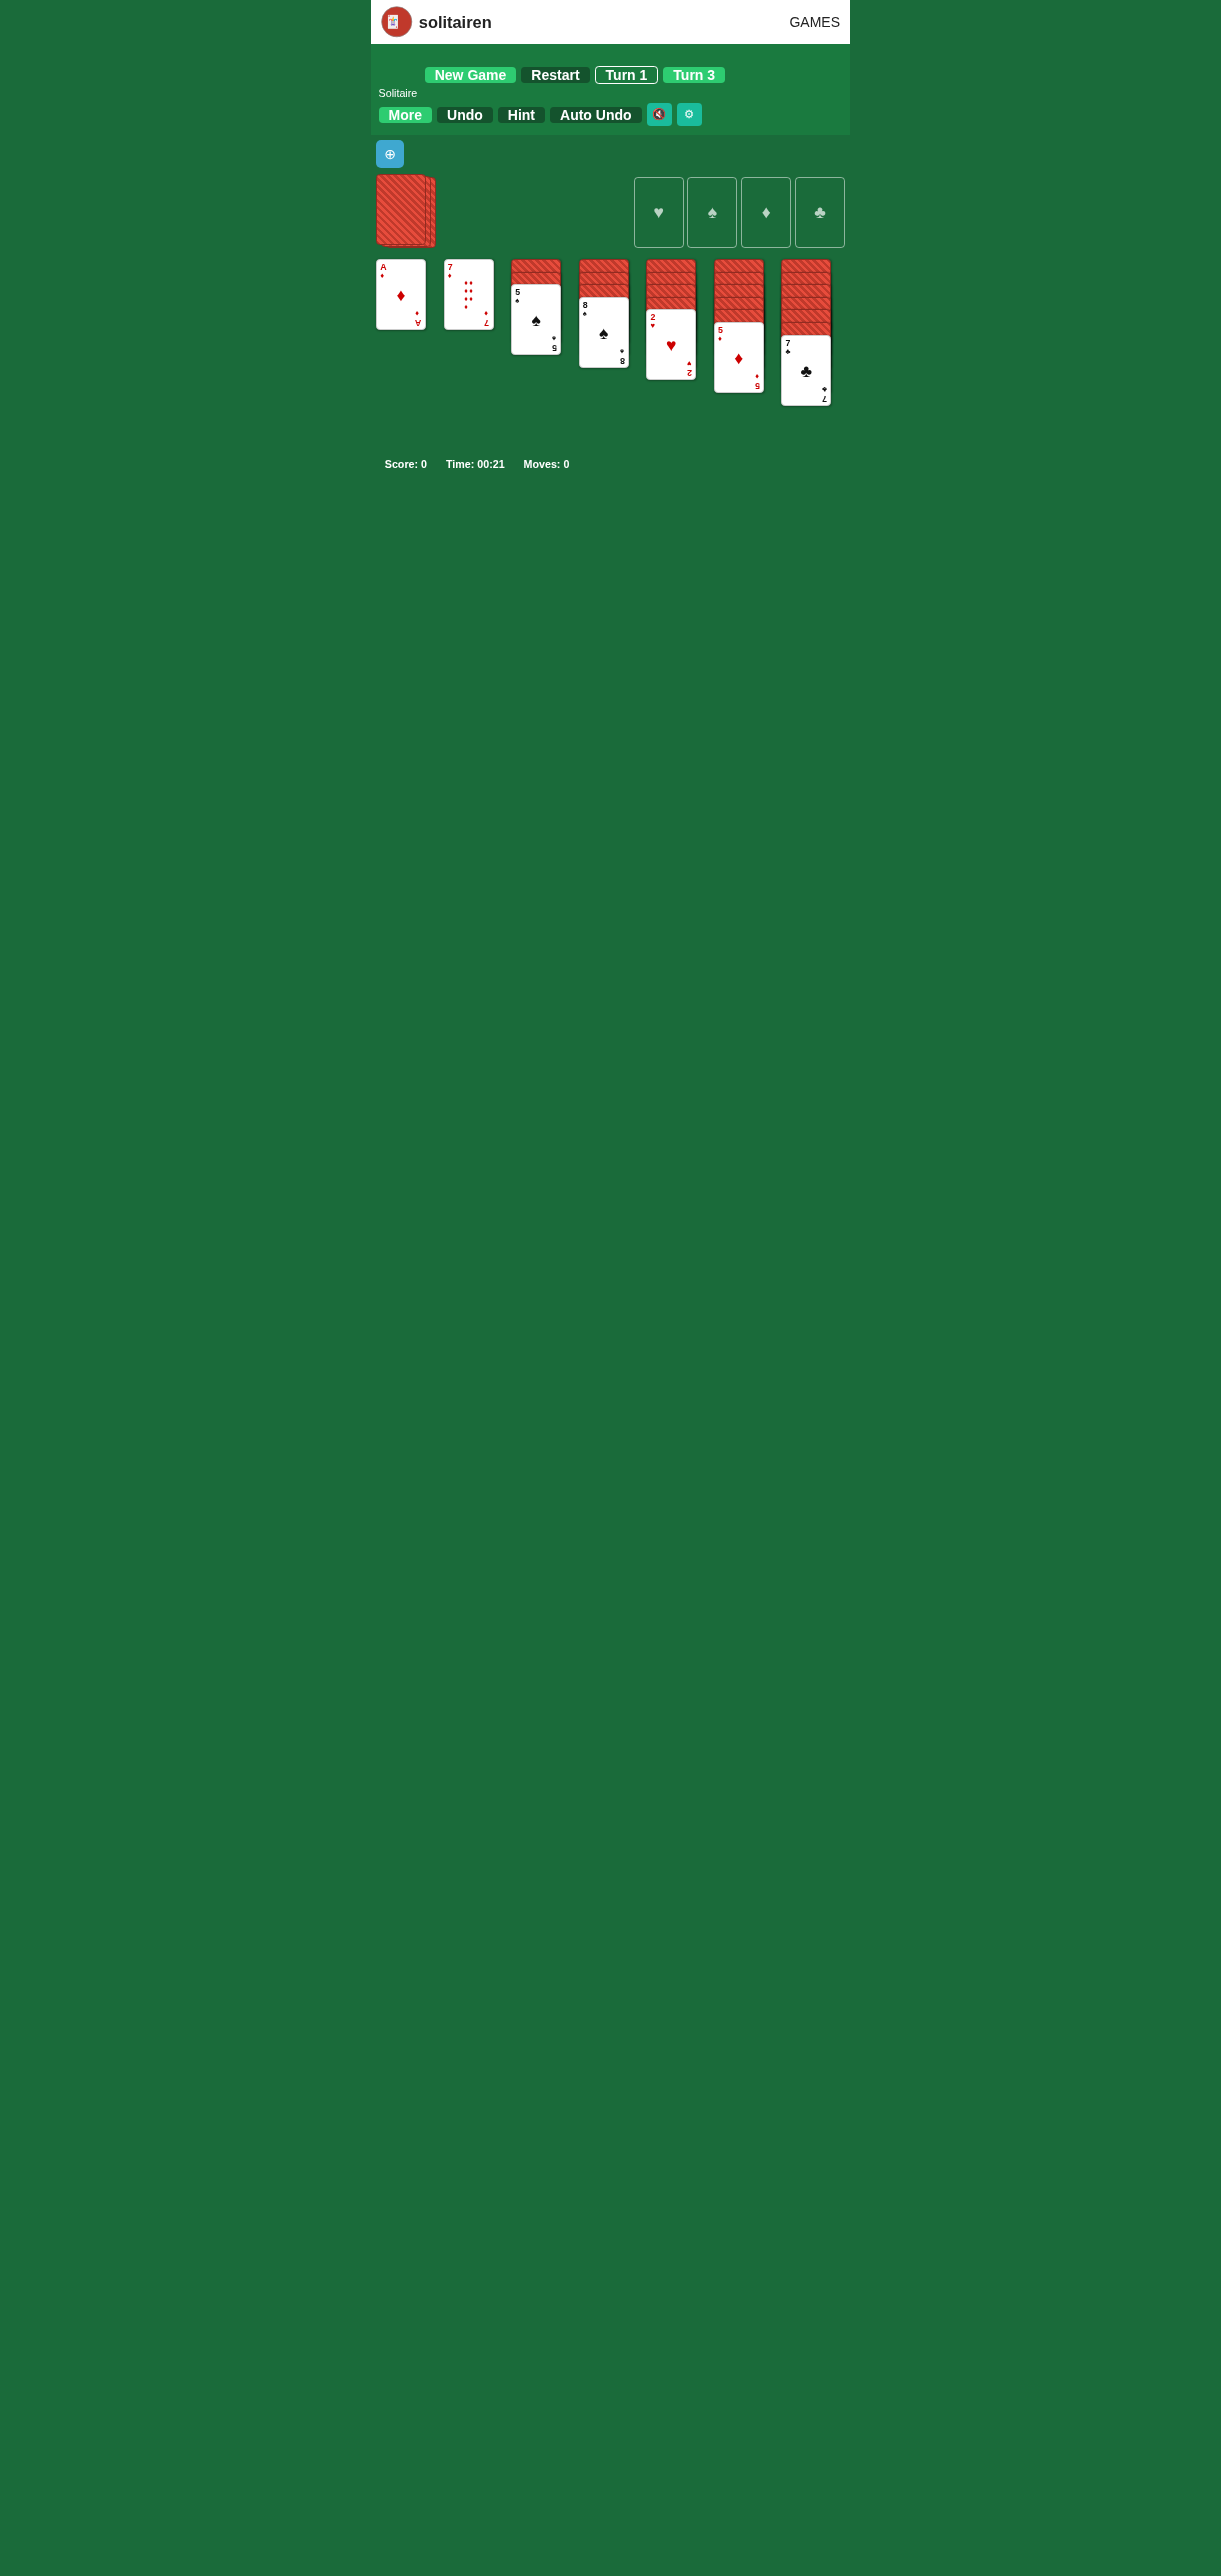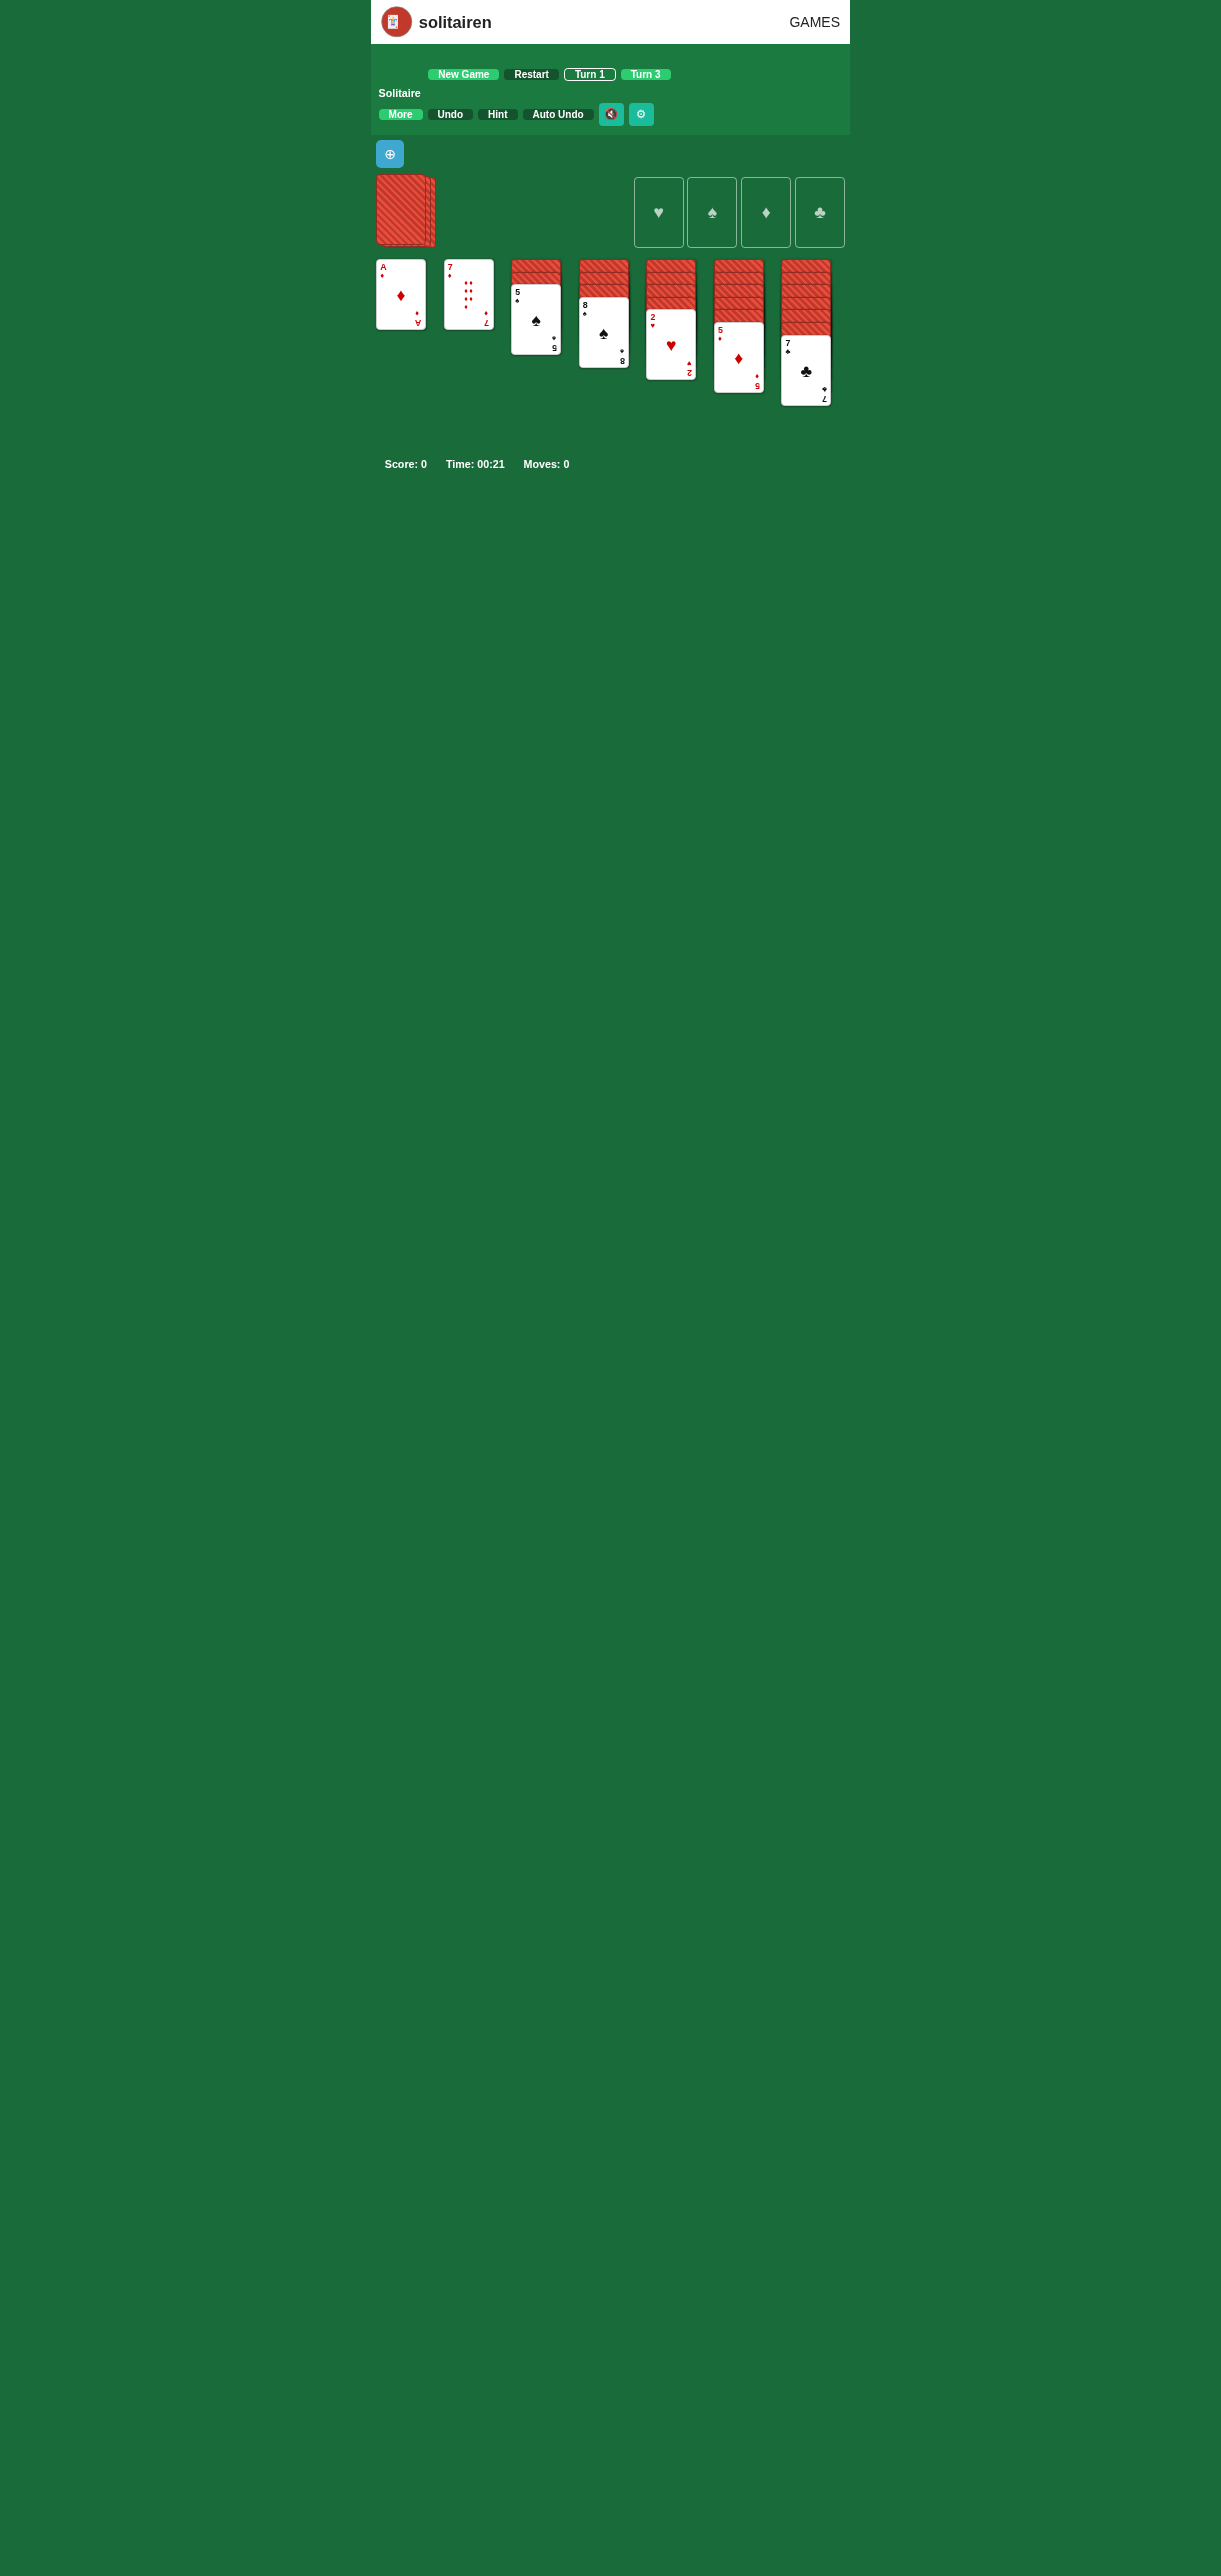--- a/index.html
+++ b/index.html
@@ -48,29 +48,29 @@
     .nav-row {
       display: flex;
       align-items: center;
       gap: 5px;
       flex-wrap: wrap;
       margin-bottom: 3.8px;
     }
     .nav-label {
       color: white;
       font-size: 10.7px;
-      font-weight: bold;
+      font-weight: normal;
       margin-right: 2.5px;
       margin-top: 37px;
     }
     .btn {
       padding: 0 10px;
       border: none;
       border-radius: 3.8px;
-      font-size: 10px;
+      font-size: 14px;
       font-weight: bold;
       cursor: pointer;
     }
     .btn-green {
       background: #2ecc71;
       color: white;
     }
     .btn-teal {
       background: #14532d;
       color: white;

